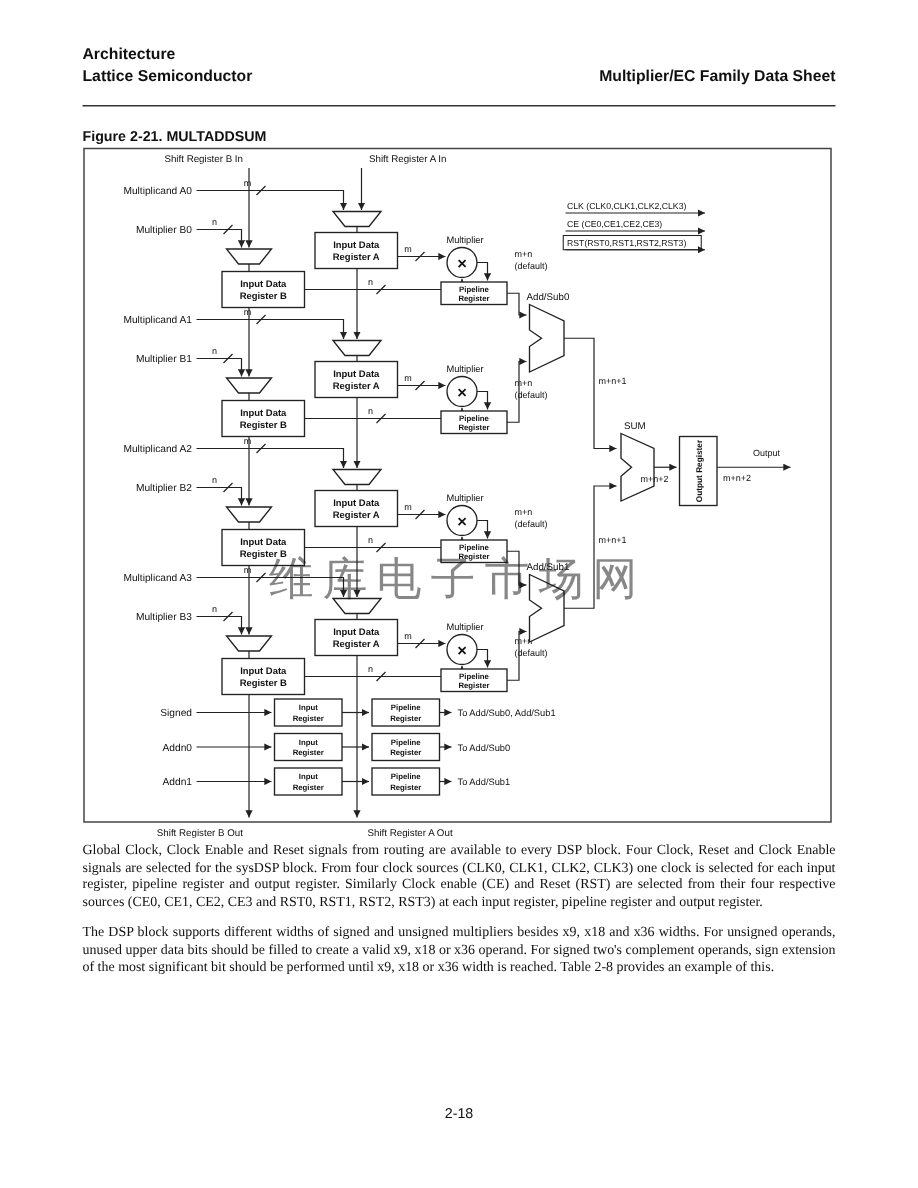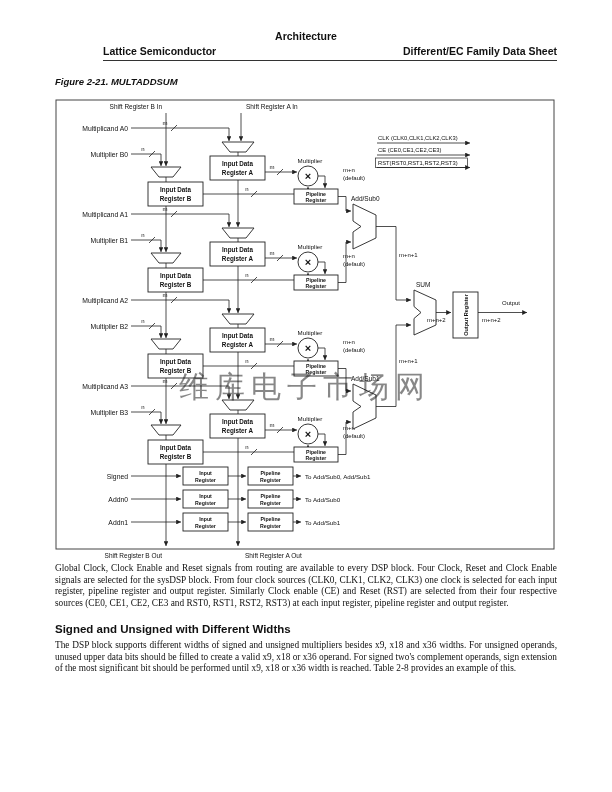--- a/index.html
+++ b/index.html
@@ -1,25 +1,25 @@
 <!DOCTYPE html>
 <html><head>
 <meta charset="utf-8">
 <style>
   html,body { margin:0; padding:0; background:#ffffff; }
   .page {
     width:612px; height:792px; position:relative; box-sizing:border-box;
     padding:30px 55px 0 55px; background:#fff;
     font-family:"Liberation Sans", sans-serif; color:#111;
   }
-  .hdr-top { text-align:center; font-weight:bold; font-size:10.5px; }
+  .hdr-top { text-align:left; font-weight:bold; font-size:10.5px; }
   .hdr-row { display:flex; justify-content:space-between; align-items:flex-end;
     font-weight:bold; font-size:10.5px; margin-top:3px;
-    border-bottom:1.2px solid #333; padding-bottom:3px;margin-left:48px; }
-  .fig-caption { font-weight:bold; font-style:italic; font-size:9.5px; margin:15px 0 12px 0; }
+    border-bottom:1.2px solid #333; padding-bottom:13px; }
+  .fig-caption { font-weight:bold; font-size:9.5px; margin:15px 0 1px 0; }
   .diagram svg { display:block; }
   svg text { font-family:"Liberation Sans", sans-serif; fill:#111; }
   .w  { stroke:#222; stroke-width:0.8; fill:none; }
   .bx { fill:#fff; stroke:#222; stroke-width:0.9; }
   .rt { font-size:6.3px; font-weight:bold; text-anchor:middle; }
   .pt { font-size:5.2px; font-weight:bold; text-anchor:middle; }
   .ll { font-size:6.8px; text-anchor:end; }
   .mn { font-size:6px; }
   .sm { font-size:6px; }
   .ck { font-size:5.8px; }
@@ -33,21 +33,21 @@
   .footer { position:absolute; bottom:44px; left:0; right:0; text-align:center; font-size:9.5px; }
 </style>
 </head>
 <body>
 
 <div class="page">
 
   <div class="hdr-top">Architecture</div>
   <div class="hdr-row">
     <span>Lattice Semiconductor</span>
-    <span>Different/EC Family Data Sheet</span>
+    <span>Multiplier/EC Family Data Sheet</span>
   </div>
 
   <div class="fig-caption">Figure 2-21. MULTADDSUM</div>
 
   <div class="diagram">
   <svg width="500" height="464" viewBox="0 0 500 464">
     <defs>
       <marker id="arr" markerWidth="6" markerHeight="6" refX="6" refY="3" orient="auto">
         <path d="M0,0 L6,3 L0,6 z" fill="#222"></path>
       </marker>
@@ -318,19 +318,19 @@
 
     <text x="250" y="298" text-anchor="middle" font-size="30" letter-spacing="6" fill="#c8c8c8" opacity="0.5">维库电子市场网</text>
   </svg>
   </div>
 
   <main class="content">
     <section>
       <p>Global Clock, Clock Enable and Reset signals from routing are available to every DSP block. Four Clock, Reset and Clock Enable signals are selected for the sysDSP block. From four clock sources (CLK0, CLK1, CLK2, CLK3) one clock is selected for each input register, pipeline register and output register. Similarly Clock enable (CE) and Reset (RST) are selected from their four respective sources (CE0, CE1, CE2, CE3 and RST0, RST1, RST2, RST3) at each input register, pipeline register and output register.</p>
     </section>
     <section>
-      <h2>Signed and Unsigned with Different Widths</h2>
       <p>The DSP block supports different widths of signed and unsigned multipliers besides x9, x18 and x36 widths. For unsigned operands, unused upper data bits should be filled to create a valid x9, x18 or x36 operand. For signed two's complement operands, sign extension of the most significant bit should be performed until x9, x18 or x36 width is reached. Table 2-8 provides an example of this.</p>
     </section>
   </main>
 
+  <div class="footer">2-18</div>
 
 </div>
 
 </body></html>

